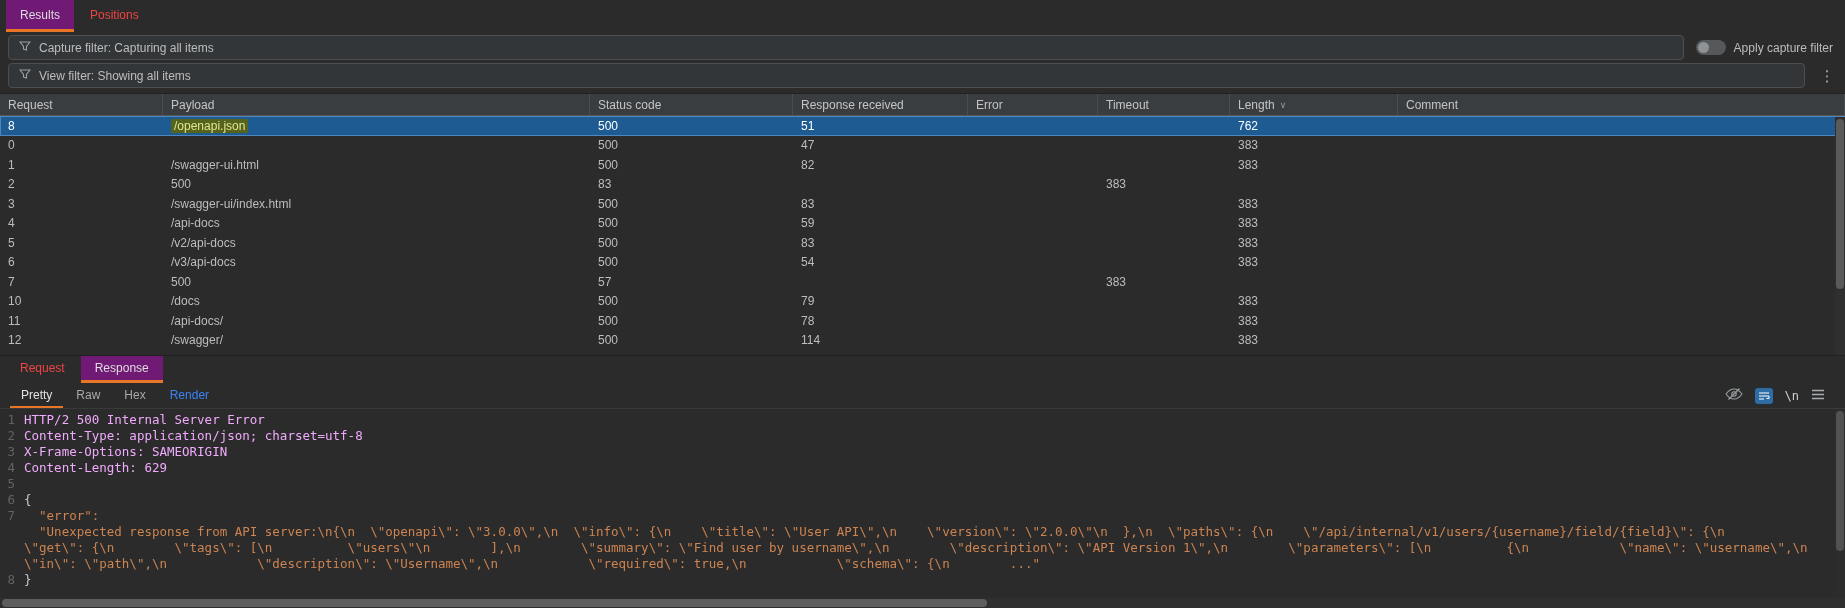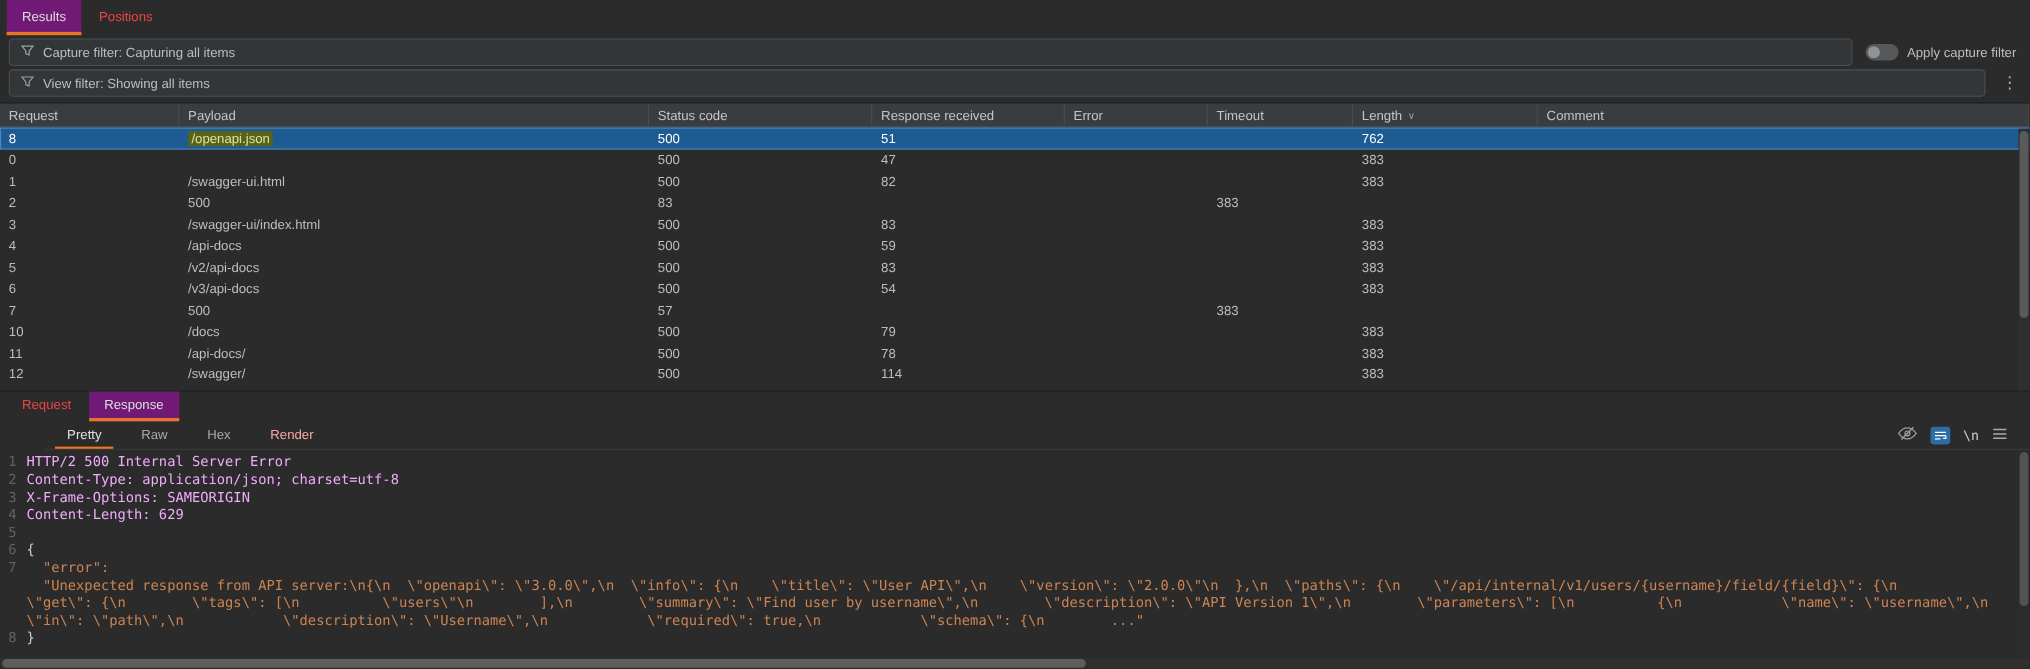--- a/index.html
+++ b/index.html
@@ -36,24 +36,24 @@
   .trow .tcell { display:flex; align-items:center; padding:0 8px; white-space:nowrap; overflow:hidden; }
   .trow.selected { background:#1e5b93; color:#ffffff; outline:1px solid #4d87bd; outline-offset:-1px; }
   .payload-hl { background:#56631c; color:#dfe590; padding:0 3px; border-radius:1px; }
   .vscroll { position:absolute; right:0; top:23px; width:10px; bottom:0; background:#2f2f2f; }
   .vscroll .thumb { position:absolute; left:1px; right:1px; top:2px; height:170px; background:#5a5a5a; border-radius:4px; }
 
   
   .bottom-tabs { display:flex; gap:2px; padding:0 6px; height:28px; align-items:stretch; border-top:1px solid #202020; flex:none; }
 
   
-  .view-tabs { display:flex; align-items:center; height:26px; padding:0 10px; gap:14px; border-bottom:1px solid #3a3a3a; flex:none;margin-left:40px; }
+  .view-tabs { display:flex; align-items:center; height:26px; padding:0 10px; gap:2px; border-bottom:1px solid #3a3a3a; flex:none; }
   .vtab { padding:4px 11px; color:#a8a8a8; border-bottom:2px solid transparent; cursor:default; }
   .vtab.active { color:#e3e3e3; border-bottom-color:#e97627; }
-  .vtab.disabled { color:#fca5a5; }
+  .vtab.disabled { color:#3b82f6; }
   .toolbar-icons { margin-left:auto; display:flex; align-items:center; gap:12px; padding-right:10px; }
   .blue-icon { width:18px; height:16px; background:#2d6ca4; border-radius:3px; display:flex; align-items:center; justify-content:center; }
   .nl-label { font-family:"DejaVu Sans Mono", monospace; font-size:12px; color:#cfcfcf; }
 
   
   .editor { flex:1; font-family:"DejaVu Sans Mono", monospace; font-size:12.5px; line-height:16px; padding-top:3px; overflow:hidden; position:relative; }
   .eline { display:flex; min-height:16px; }
   .gutter { flex:none; width:24px; text-align:right; padding-right:9px; color:#5f6365; }
   .code { flex:1; white-space:pre-wrap; word-wrap:break-word; padding-right:28px; }
   .code.hdr { color:#f0abfc; }

